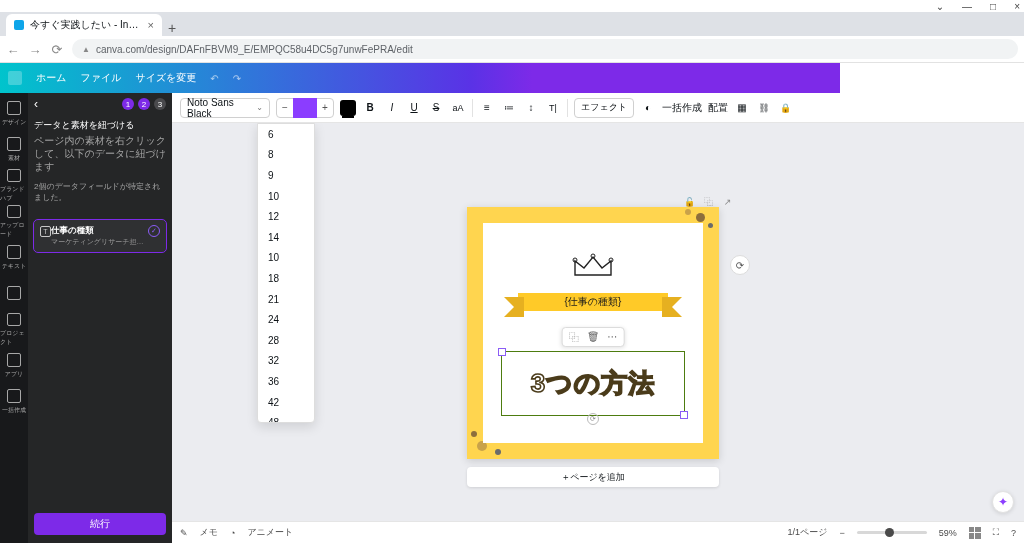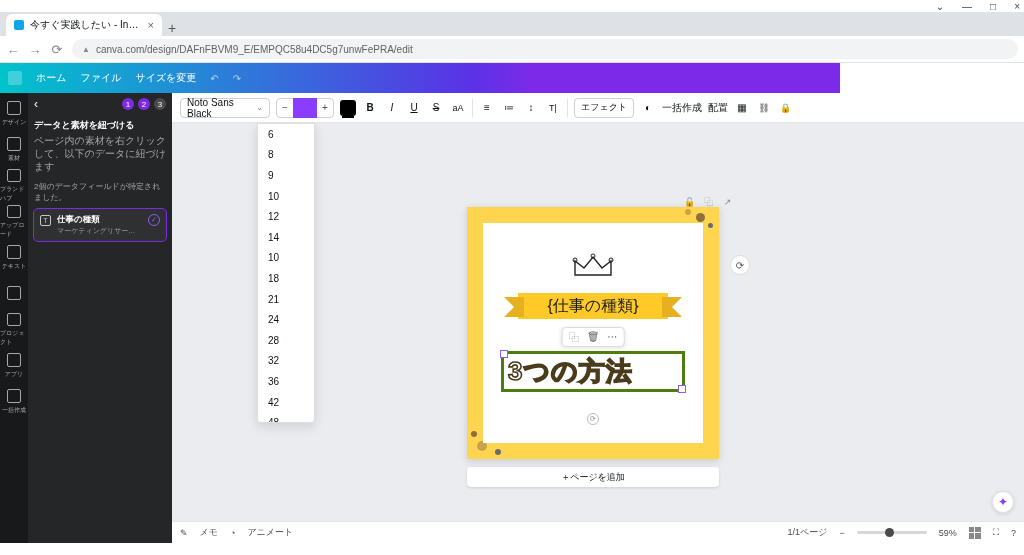--- a/index.html
+++ b/index.html
@@ -19,24 +19,24 @@
 .topmenu .home-ic{width:14px;height:14px;background:#fff;border-radius:2px;opacity:.25}
 .topmenu .undo{opacity:.6}
 .main{display:flex;height:450px}
 .rail{width:28px;background:#18191b;display:flex;flex-direction:column;align-items:center;padding-top:4px;gap:2px}
 .rail-item{width:28px;height:34px;display:flex;flex-direction:column;align-items:center;justify-content:center;color:#a8a8a8;font-size:6px;gap:3px}
 .rail-item .ic{width:14px;height:14px;border:1px solid #a8a8a8;border-radius:2px}
 .panel{width:144px;background:#252627;color:#d5d5d5;font-size:9px;position:relative;display:flex;flex-direction:column}
 .panel-head{display:flex;align-items:center;gap:4px;padding:4px 6px}
 .step{width:12px;height:12px;border-radius:50%;background:#7d2ae8;color:#fff;font-size:8px;display:flex;align-items:center;justify-content:center}
 .step.inactive{background:#4a4a4d}
-.panel-title{font-weight:700;padding:4px 6px 0;font-size:9px;color:#fff}
+.panel-title{font-weight:400;padding:4px 6px 0;font-size:9px;color:#fff}
 .panel-sub{font-size:10px;color:#a5a5a5;padding:2px 6px 8px;line-height:1.3}
 .panel-note{font-size:8px;color:#a5a5a5;padding:0 6px 6px}
-.field{margin:0 6px 4px;background:#2f3032;border-radius:4px;padding:5px 6px;display:flex;gap:6px;align-items:flex-start}
+.field{margin:11px 6px 4px;background:#2f3032;border-radius:4px;padding:5px 6px;display:flex;gap:0;align-items:flex-start}
 .field.sel{outline:1px solid #7d2ae8}
 .field .t-ic{width:11px;height:11px;border:1px solid #c7c7c7;border-radius:2px;font-size:7px;color:#c7c7c7;display:flex;align-items:center;justify-content:center;flex-shrink:0;margin-top:1px}
 .field-body{flex:1;overflow:hidden}
 .field-name{font-size:8.5px;color:#fff;font-weight:600}
 .field-desc{font-size:7px;color:#9a9a9a;white-space:nowrap;overflow:hidden;text-overflow:ellipsis}
 .field-check{width:12px;height:12px;border-radius:50%;border:1px solid #8b5cf6;color:#8b5cf6;font-size:7px;display:flex;align-items:center;justify-content:center;flex-shrink:0}
 .publish{margin:auto 6px 8px;background:#7d2ae8;color:#fff;border-radius:4px;height:22px;display:flex;align-items:center;justify-content:center;font-size:10px}
 .collapse{position:absolute;right:-8px;top:205px;width:8px;height:40px;background:#252627;border-radius:0 6px 6px 0}
 .toolbar{height:30px;background:#fff;border-bottom:1px solid #e5e5e5;display:flex;align-items:center;padding:0 8px;gap:6px;font-size:10px}
 .font-sel{border:1px solid #d0d0d0;border-radius:4px;height:20px;width:90px;display:flex;align-items:center;padding:0 6px;justify-content:space-between}
@@ -55,27 +55,27 @@
 .dropdown{position:absolute;left:85px;top:0;width:58px;background:#fff;border:1px solid #ddd;border-radius:0 0 4px 4px;box-shadow:0 4px 12px rgba(0,0,0,.12);max-height:300px;overflow:hidden}
 .dropdown-inner{overflow-y:auto;max-height:300px;position:relative}
 .dropdown-inner::-webkit-scrollbar{width:10px}
 .dropdown-inner::-webkit-scrollbar-thumb{background:#c4c4c4;border-radius:5px}
 .dropdown-inner::-webkit-scrollbar-track{background:#f2f2f2}
 .dd-item{padding:4.8px 10px;font-size:10px;color:#0d1216}
 .design{position:absolute;left:295px;top:84px;width:252px;height:252px;background:#ffd54f;box-shadow:0 2px 8px rgba(0,0,0,.15)}
 .design-inner{position:absolute;inset:16px;background:#fff}
 .crown{position:absolute;top:28px;left:50%;transform:translateX(-50%);width:44px;height:30px}
 .crown svg{width:100%;height:100%}
-.ribbon{position:absolute;top:70px;left:50%;transform:translateX(-50%);width:150px;height:26px;background:#ffca28;display:flex;align-items:center;justify-content:center;font-size:16px;color:#1a1a1a}
+.ribbon{position:absolute;top:70px;left:50%;transform:translateX(-50%);width:150px;height:18px;background:#ffca28;display:flex;align-items:center;justify-content:center;font-size:10px;color:#1a1a1a}
 .ribbon::before,.ribbon::after{content:"";position:absolute;top:4px;width:0;height:0;border:10px solid #e6b020}
 .ribbon::before{left:-14px;border-left-color:transparent}
 .ribbon::after{right:-14px;border-right-color:transparent}
 .ctx-bar{position:absolute;top:104px;left:50%;transform:translateX(-50%);display:flex;gap:8px;background:#fff;border:1px solid #dcdcdc;border-radius:4px;padding:3px 6px;box-shadow:0 1px 4px rgba(0,0,0,.12)}
 .ctx-bar span{font-size:10px;color:#555}
-.headline-box{position:absolute;top:128px;left:18px;right:18px;border:3px solid #4d7c0f;padding:0 4px;}
+.headline-box{position:absolute;top:128px;left:18px;right:18px;border:1px solid #4d7c0f;padding:14px 4px;text-align:center}
 .headline-box::before,.headline-box::after{content:"";position:absolute;width:6px;height:6px;background:#fff;border:1px solid #8b5cf6}
 .headline-box::before{top:-4px;left:-4px}
 .headline-box::after{bottom:-4px;right:-4px}
 .headline{font-size:26px;font-weight:900;color:#fff;-webkit-text-stroke:1.6px #4a3b1a;letter-spacing:1px}
 .conn-ic{position:absolute;bottom:18px;left:50%;transform:translateX(-50%);width:12px;height:12px;border:1px solid #bbb;border-radius:50%;font-size:7px;color:#888;display:flex;align-items:center;justify-content:center}
 .dot{position:absolute;border-radius:50%}
 .page-ctrl{position:absolute;left:511px;top:72px;display:flex;gap:6px}
 .page-ctrl span{width:13px;height:13px;font-size:9px;color:#8a8a8a;display:flex;align-items:center;justify-content:center}
 .refresh{position:absolute;left:558px;top:132px;width:20px;height:20px;background:#fff;border:1px solid #dcdcdc;border-radius:50%;display:flex;align-items:center;justify-content:center;font-size:10px;color:#555}
 .addpage{position:absolute;left:295px;top:344px;width:252px;height:20px;background:#fff;border-radius:4px;display:flex;align-items:center;justify-content:center;font-size:9px;color:#0d1216;box-shadow:0 1px 3px rgba(0,0,0,.12)}
@@ -179,20 +179,21 @@
 
     <div class="field sel">
       <span class="t-ic">T</span>
       <div class="field-body">
         <div class="field-name">仕事の種類</div>
         <div class="field-desc">マーケティングリサーチ担当, ブランドマネージャー, デ…</div>
       </div>
       <span class="field-check">✓</span>
     </div>
 
+    <div class="publish">続行</div>
     <div class="collapse"></div>
   </div>
 
   <div style="flex:1;display:flex;flex-direction:column">
     <div class="toolbar">
       <div class="font-sel">
         <span>Noto Sans Black</span>
         <span class="chev">⌄</span>
       </div>
       <div class="size-grp">

